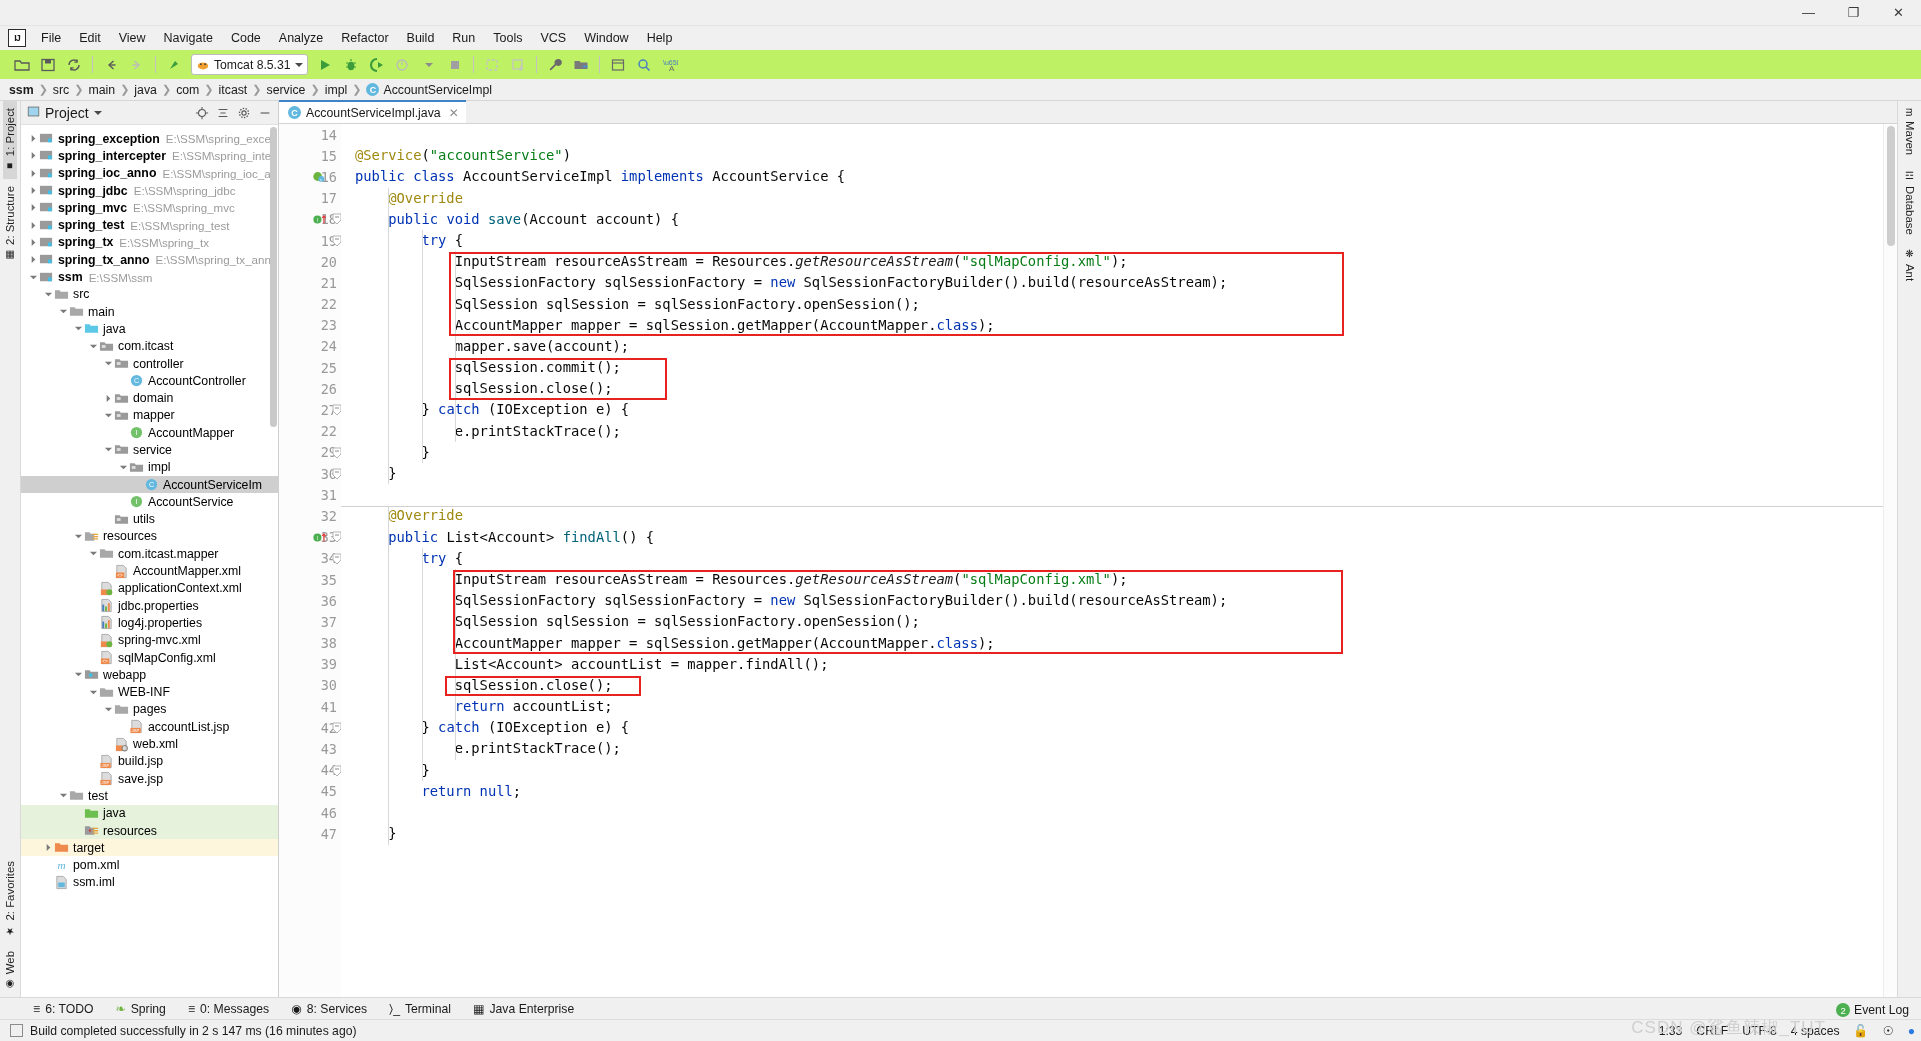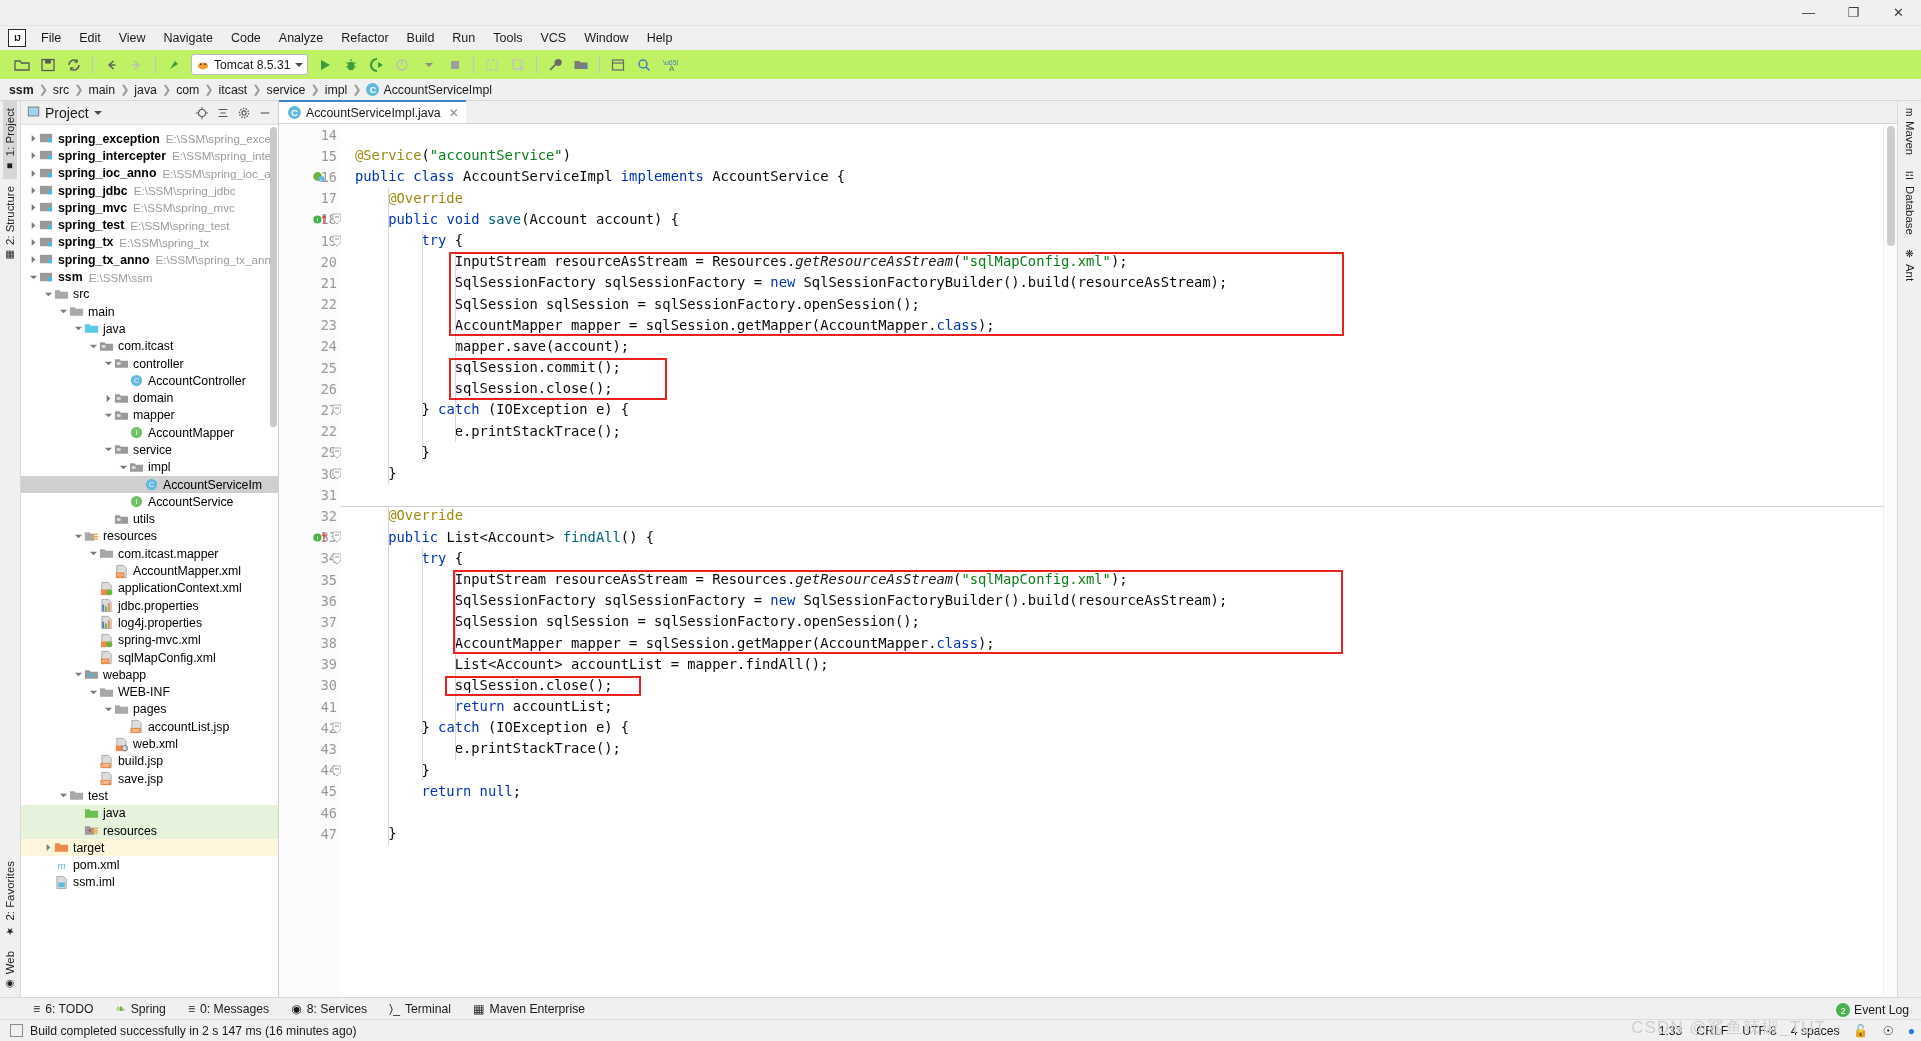--- a/index.html
+++ b/index.html
@@ -1148,21 +1148,21 @@
     <div class="tw-btn">
       <span>◉</span>
       <span>8: Services</span>
     </div>
     <div class="tw-btn">
       <span>〉_</span>
       <span>Terminal</span>
     </div>
     <div class="tw-btn">
       <span>▦</span>
-      <span>Maven Enterprise</span>
+      <span>Java Enterprise</span>
     </div>
   </div>
 
   <div class="statusbar">
     <div class="sb-left">
       <span class="sb-ico"></span>
       <span>Build completed successfully in 2 s 147 ms (16 minutes ago)</span>
     </div>
     <div class="sb-right">
       <span>1:33</span>

